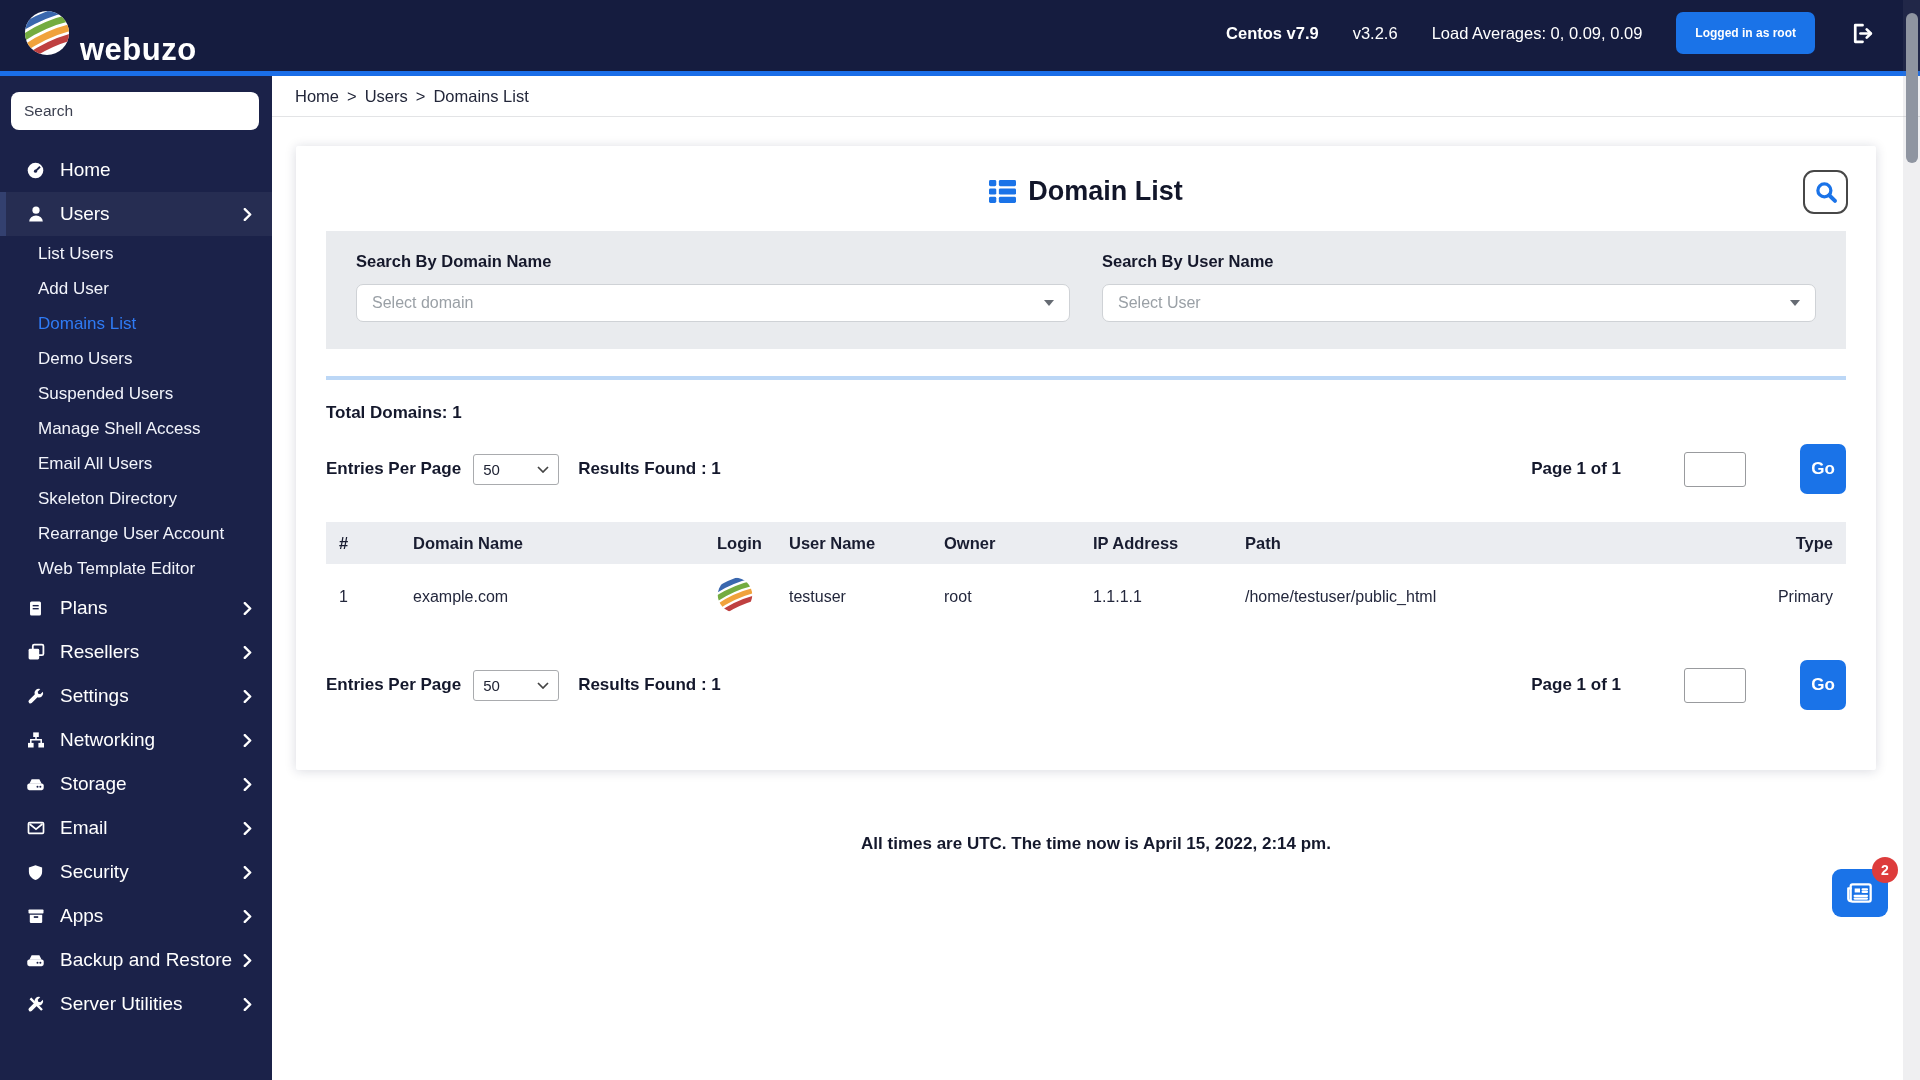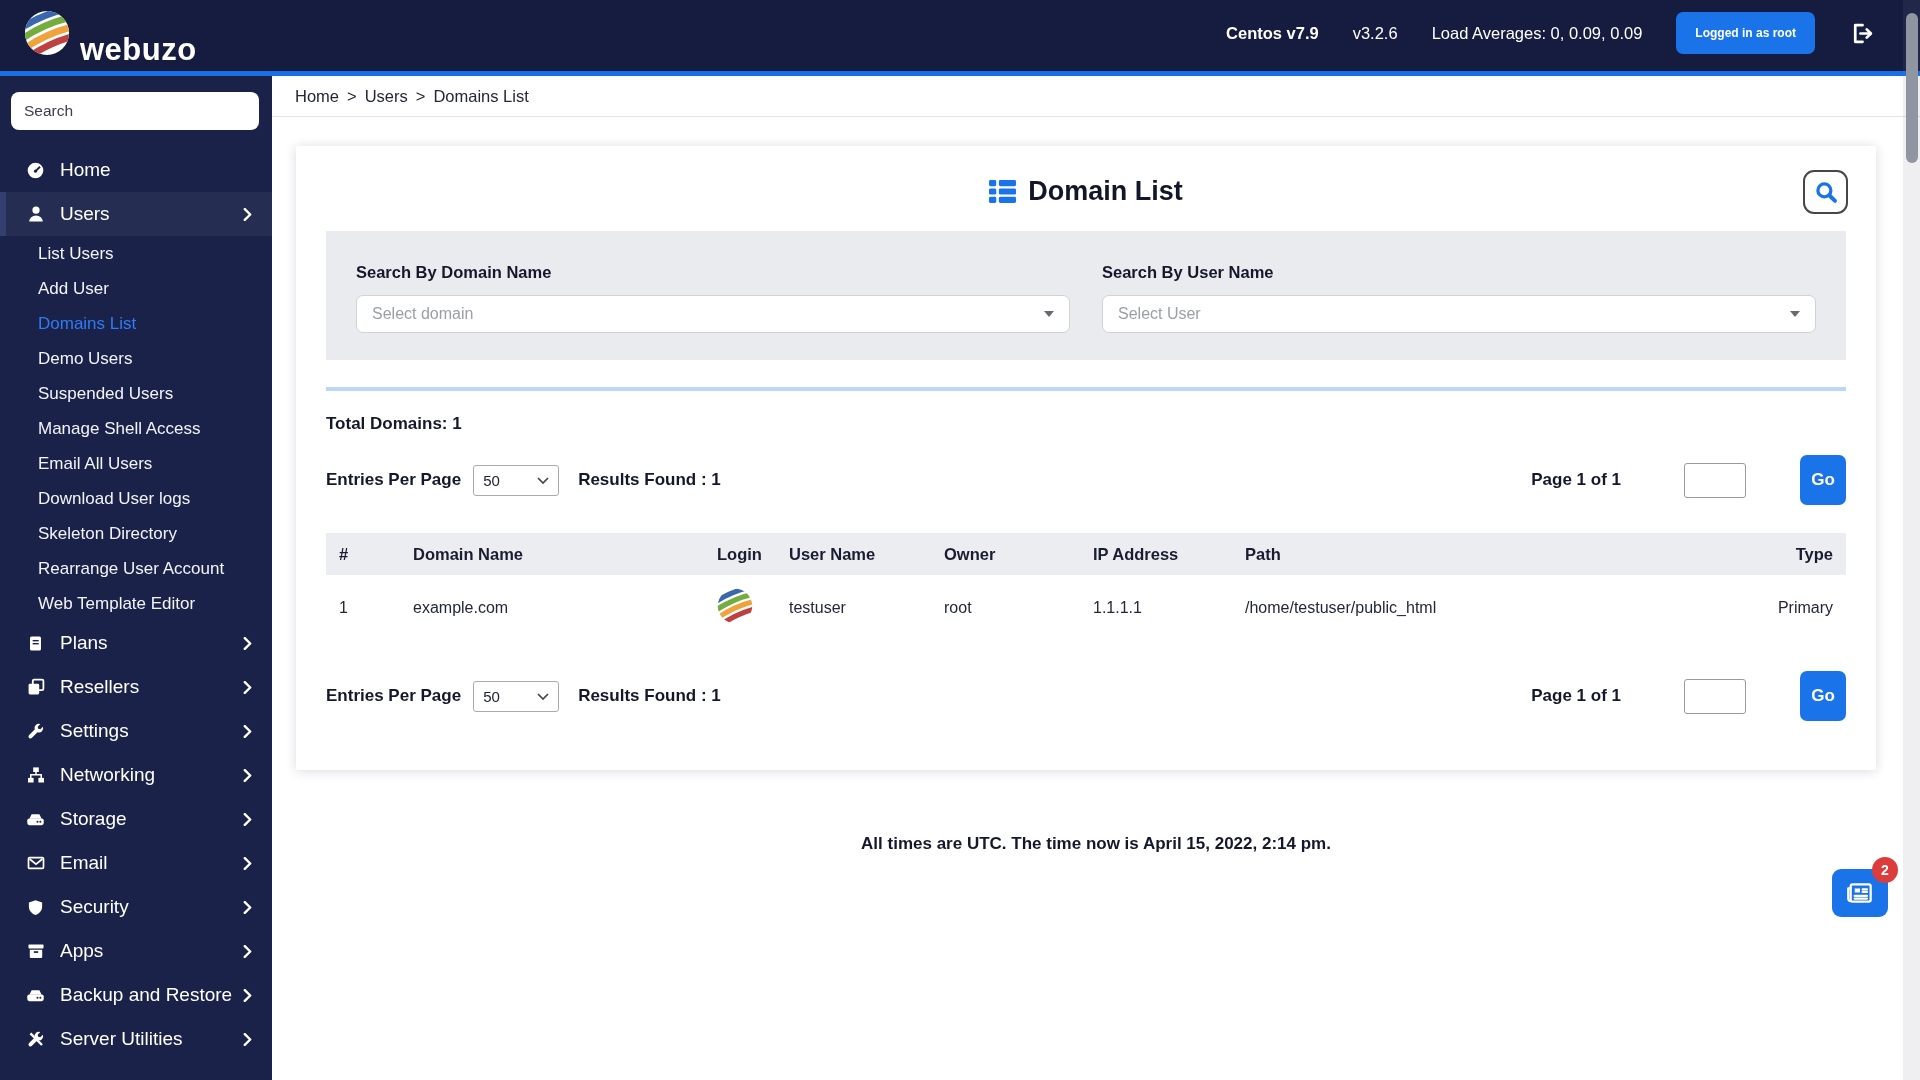--- a/index.html
+++ b/index.html
@@ -39,21 +39,21 @@
   .breadcrumb a{color:#23273a;text-decoration:none;cursor:pointer;}
 
   .card{position:absolute;left:24px;top:70px;width:1580px;height:624px;background:#fff;
     border-radius:2px;box-shadow:0 1px 12px rgba(20,25,60,.16);padding:26px 30px;}
   .title{margin:4px 0 0;display:flex;justify-content:center;align-items:center;gap:12px;
     font-size:27px;font-weight:700;color:#12162a;}
   .search-toggle{position:absolute;top:24px;right:28px;width:45px;height:44px;background:#fff;
     border:2px solid #474747;border-radius:11px;display:flex;align-items:center;justify-content:center;cursor:pointer;}
 
   .filterbox{margin-top:24px;background:#e9ebee;padding:21px 30px 27px;display:flex;gap:32px;}
-  .filter{flex:1;margin-top:11px;}
+  .filter{flex:1;}
   .flabel{font-size:16.5px;font-weight:700;color:#15182b;}
   .select{margin-top:13px;height:38px;background:#fff;border:1px solid #cfd2d6;border-radius:7px;
     display:flex;align-items:center;padding:0 15px;font-size:16px;color:#9aa0a6;cursor:pointer;}
   .caret{margin-left:auto;width:0;height:0;border-left:5px solid transparent;
     border-right:5px solid transparent;border-top:6px solid #666b73;}
 
   .blue-hr{height:4px;background:#bcd7f6;margin-top:27px;}
   .total{margin-top:23px;font-size:17px;font-weight:700;color:#14182c;}
   .controls{margin-top:21px;display:flex;align-items:center;font-size:17px;color:#14182c;}
   .bold{font-weight:700;}
@@ -170,21 +170,20 @@
     </div>
 
     <div class="submenu">
       <div class="sub">List Users</div>
       <div class="sub">Add User</div>
       <div class="sub active">Domains List</div>
       <div class="sub">Demo Users</div>
       <div class="sub">Suspended Users</div>
       <div class="sub">Manage Shell Access</div>
       <div class="sub">Email All Users</div>
-      <div class="sub">Download User logs</div>
       <div class="sub">Skeleton Directory</div>
       <div class="sub">Rearrange User Account</div>
       <div class="sub">Web Template Editor</div>
     </div>
 
     <div class="item">
       <span class="icon">
         <svg viewBox="0 0 18 18" width="17" height="17">
             <rect x="3.2" y="1.6" width="11.6" height="14.8" rx="1.6" fill="#fff"></rect>
             <line x1="6" y1="6" x2="12.4" y2="6" stroke="#1b2249" stroke-width="1.5"></line>

